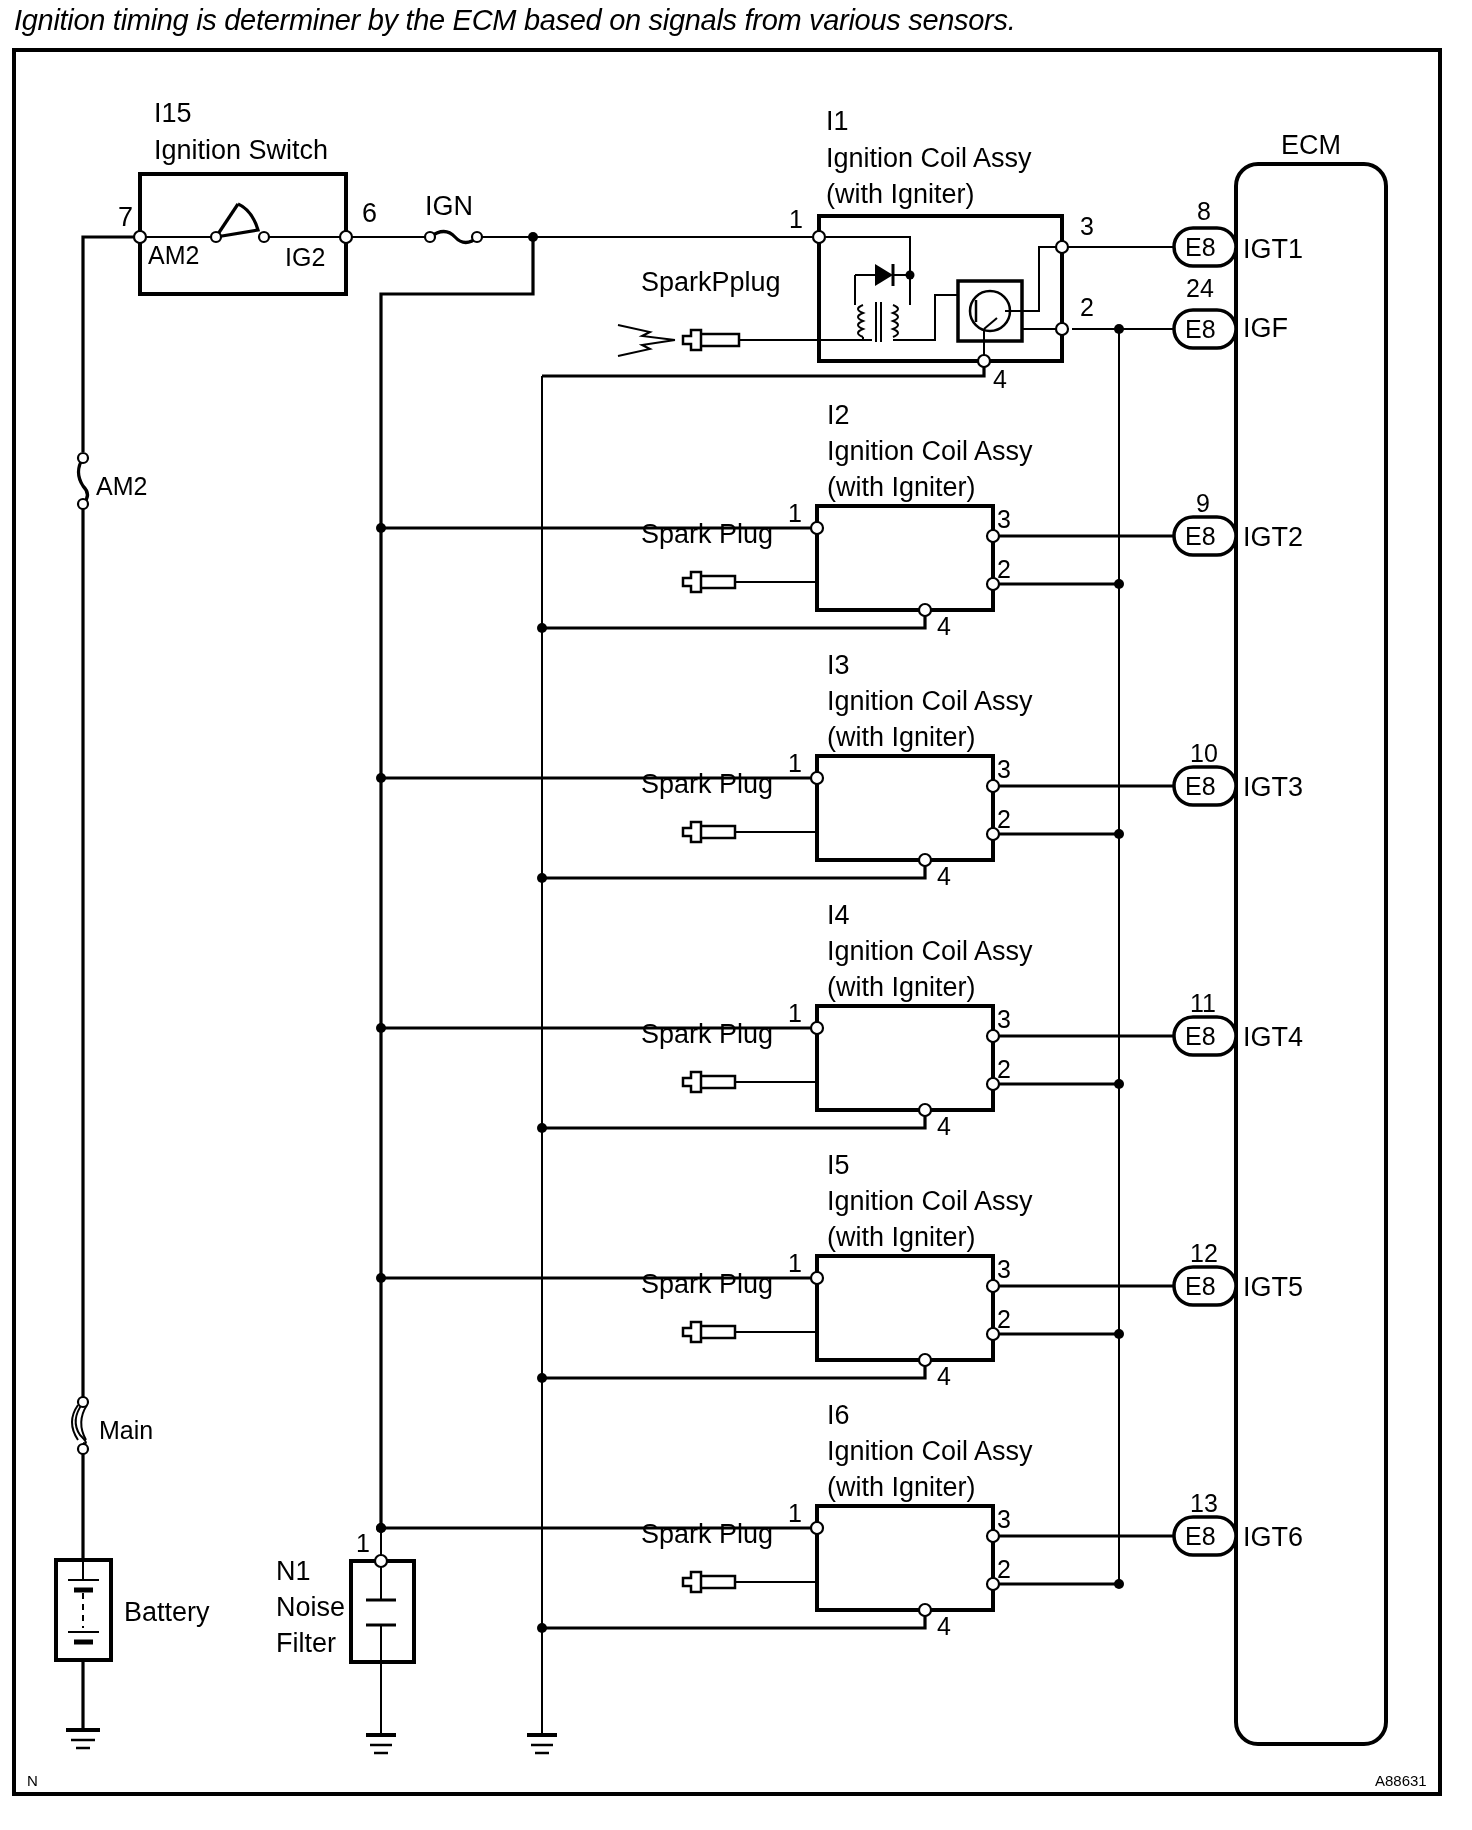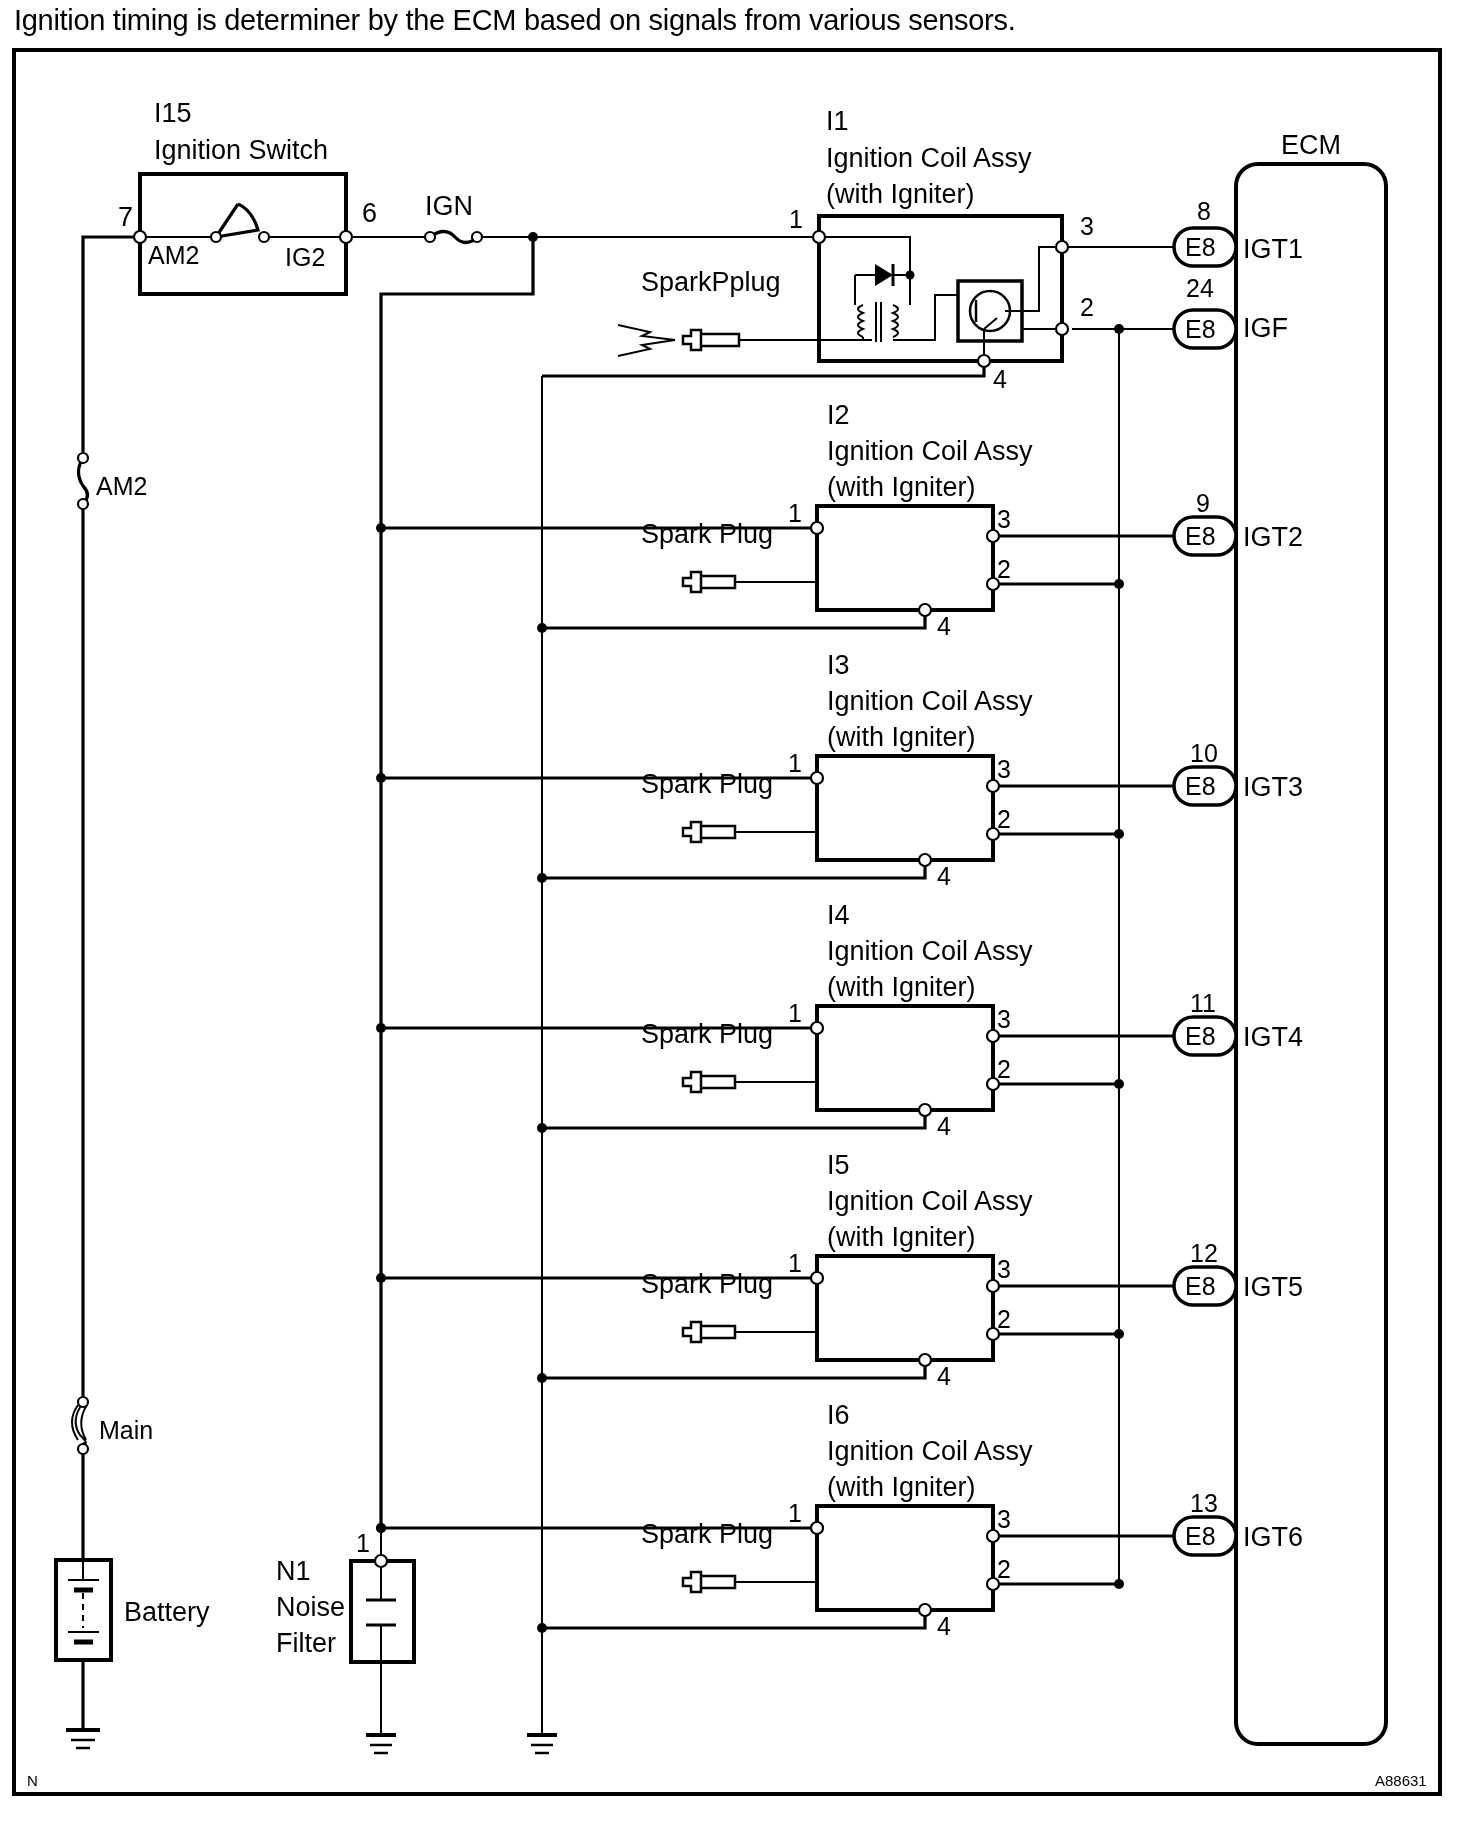--- a/index.html
+++ b/index.html
@@ -1,17 +1,17 @@
 <!DOCTYPE html>
 <html><head>
 <meta charset="utf-8">
 <style>
   html, body { margin: 0; padding: 0; background: #ffffff; }
   body { width: 1472px; height: 1830px; position: relative; overflow: hidden; font-family: "Liberation Sans", sans-serif; color: #000; }
-  .caption { position: absolute; left: 14px; top: 4px; font-size: 29px; letter-spacing: -0.3px; white-space: nowrap; }
+  .caption { position: absolute; left: 14px; top: 4px; font-size: 29px; letter-spacing: -0.3px; white-space: nowrap; font-style: italic; }
   svg { position: absolute; left: 0; top: 0; }
   svg text { font-family: "Liberation Sans", sans-serif; fill: #000; }
   .t { font-size: 27px; }
   .ts { font-size: 25px; }
   .tiny { font-size: 15px; }
   .w { stroke: #000; stroke-width: 2; fill: none; }
   .wt { stroke: #000; stroke-width: 3.2; fill: none; }
   .box { stroke: #000; stroke-width: 4; fill: none; }
   .pin { stroke: #000; stroke-width: 2.2; fill: #fff; }
   .dot { fill: #000; }

